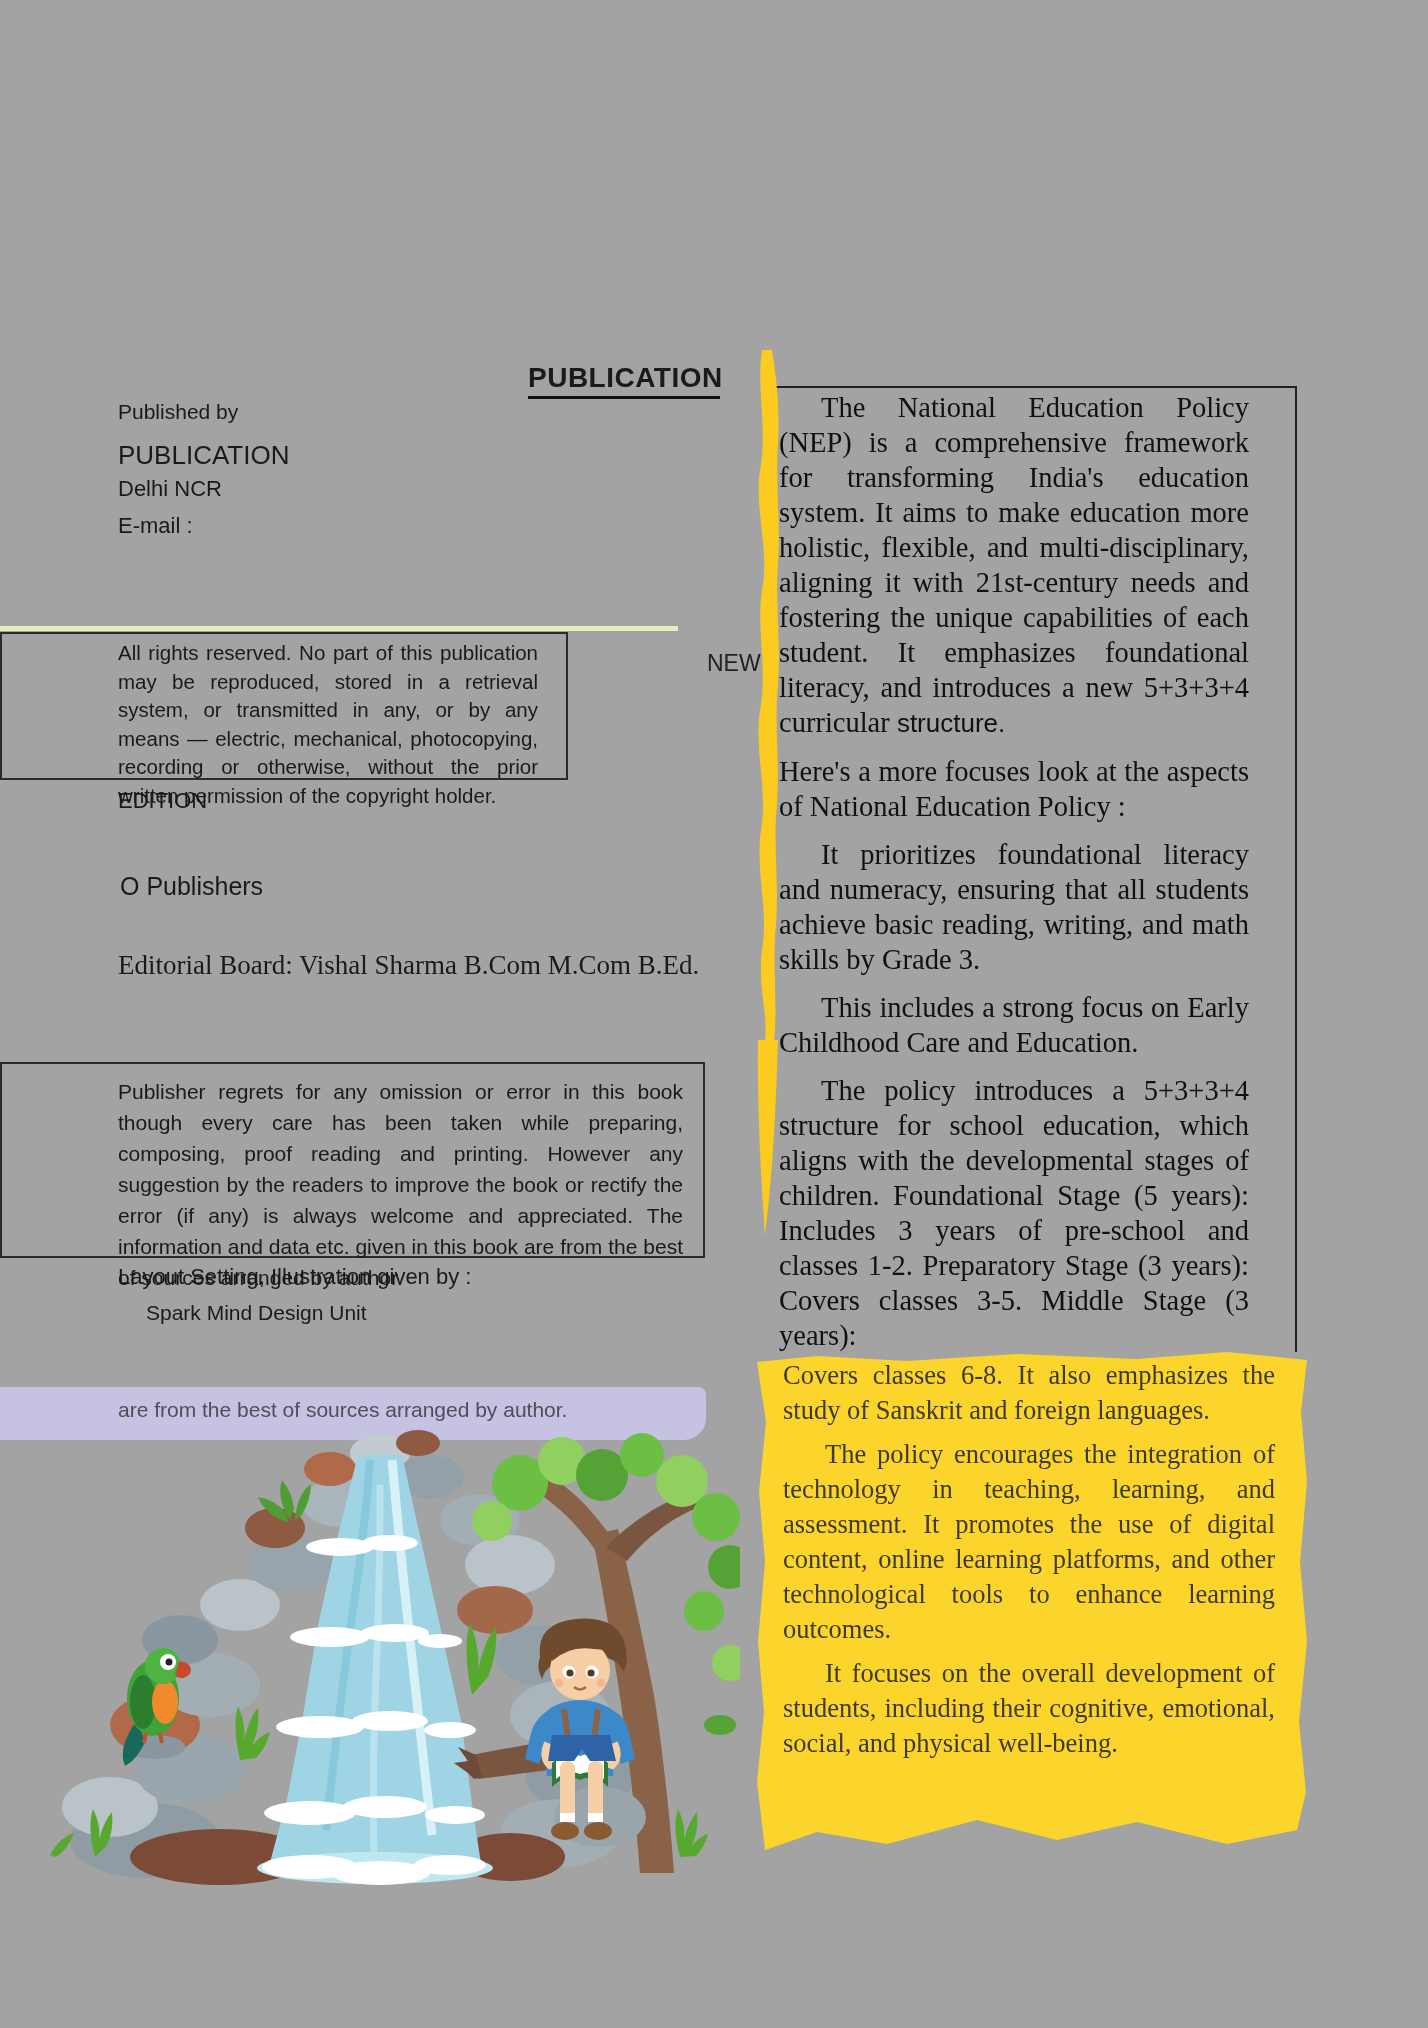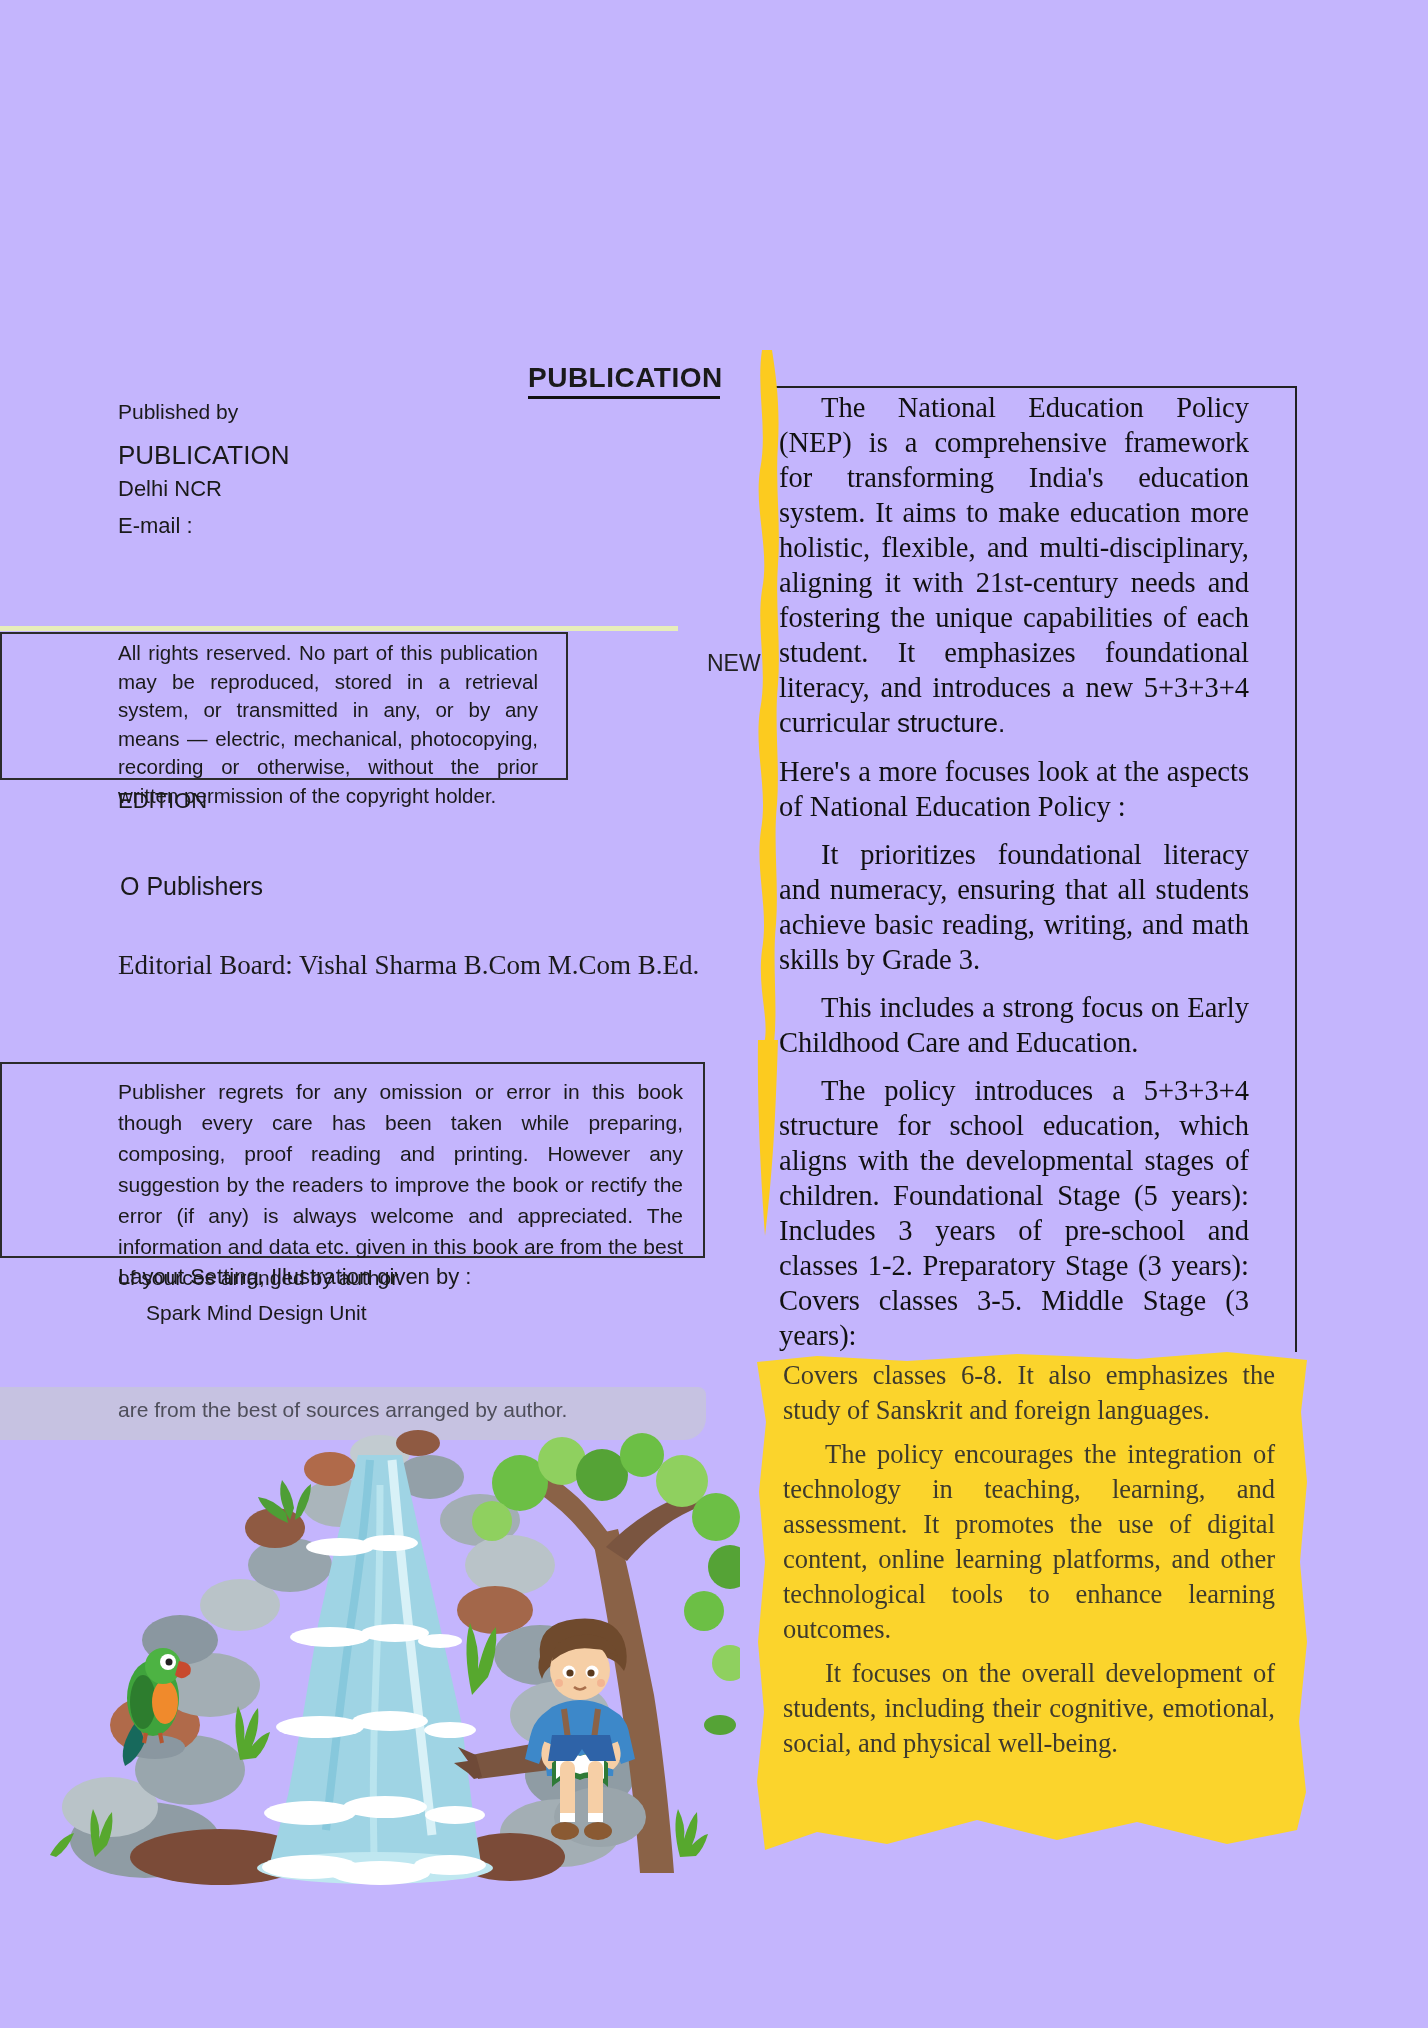--- a/index.html
+++ b/index.html
@@ -1,16 +1,16 @@
 <!DOCTYPE html>
 <html><head>
 <meta charset="utf-8">
 <style>
   html,body{margin:0;padding:0;background:#fff;}
-  .page{position:relative;width:1428px;height:2028px;background:#c4b5fd;overflow:hidden;
+  .page{position:relative;width:1428px;height:2028px;background:#a3a3a3;overflow:hidden;
         font-family:"Liberation Sans",sans-serif;color:#1a1a1a;}
   .abs{position:absolute;}
 
   
   .doc-title{left:528px;top:362px;width:192px;font-size:28px;font-weight:bold;
              letter-spacing:.5px;border-bottom:3px solid #111;padding-bottom:2px;text-align:center;}
   .pub-by{left:118px;top:400px;font-size:21px;text-align:right;}
   .pub-name{left:118px;top:440px;font-size:26px;}
   .pub-city{left:118px;top:476px;font-size:22px;}
   .pub-email{left:118px;top:513px;font-size:22px;}

